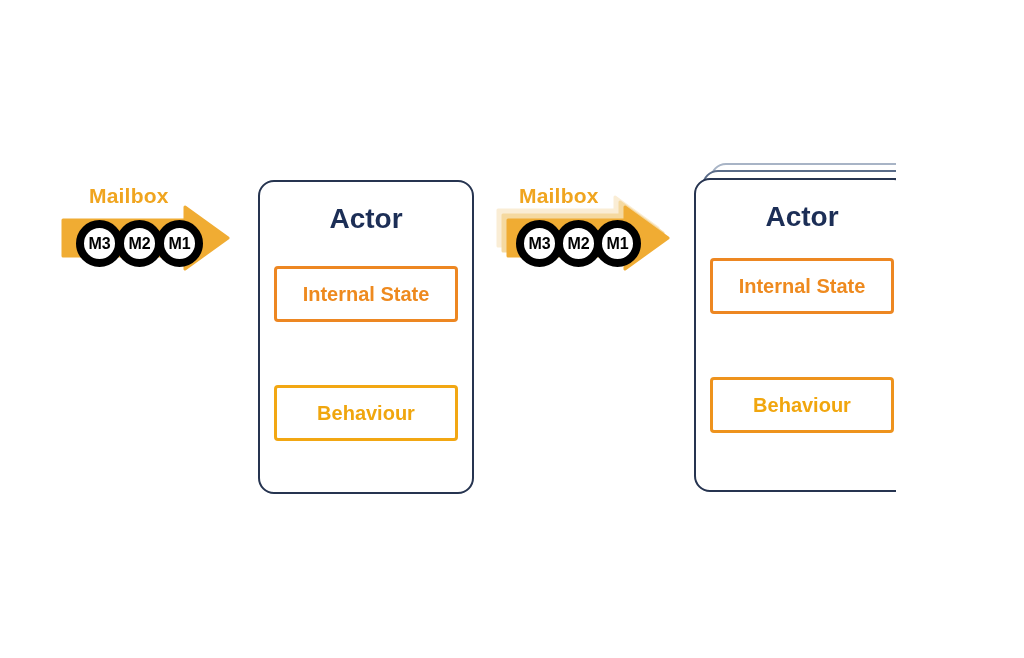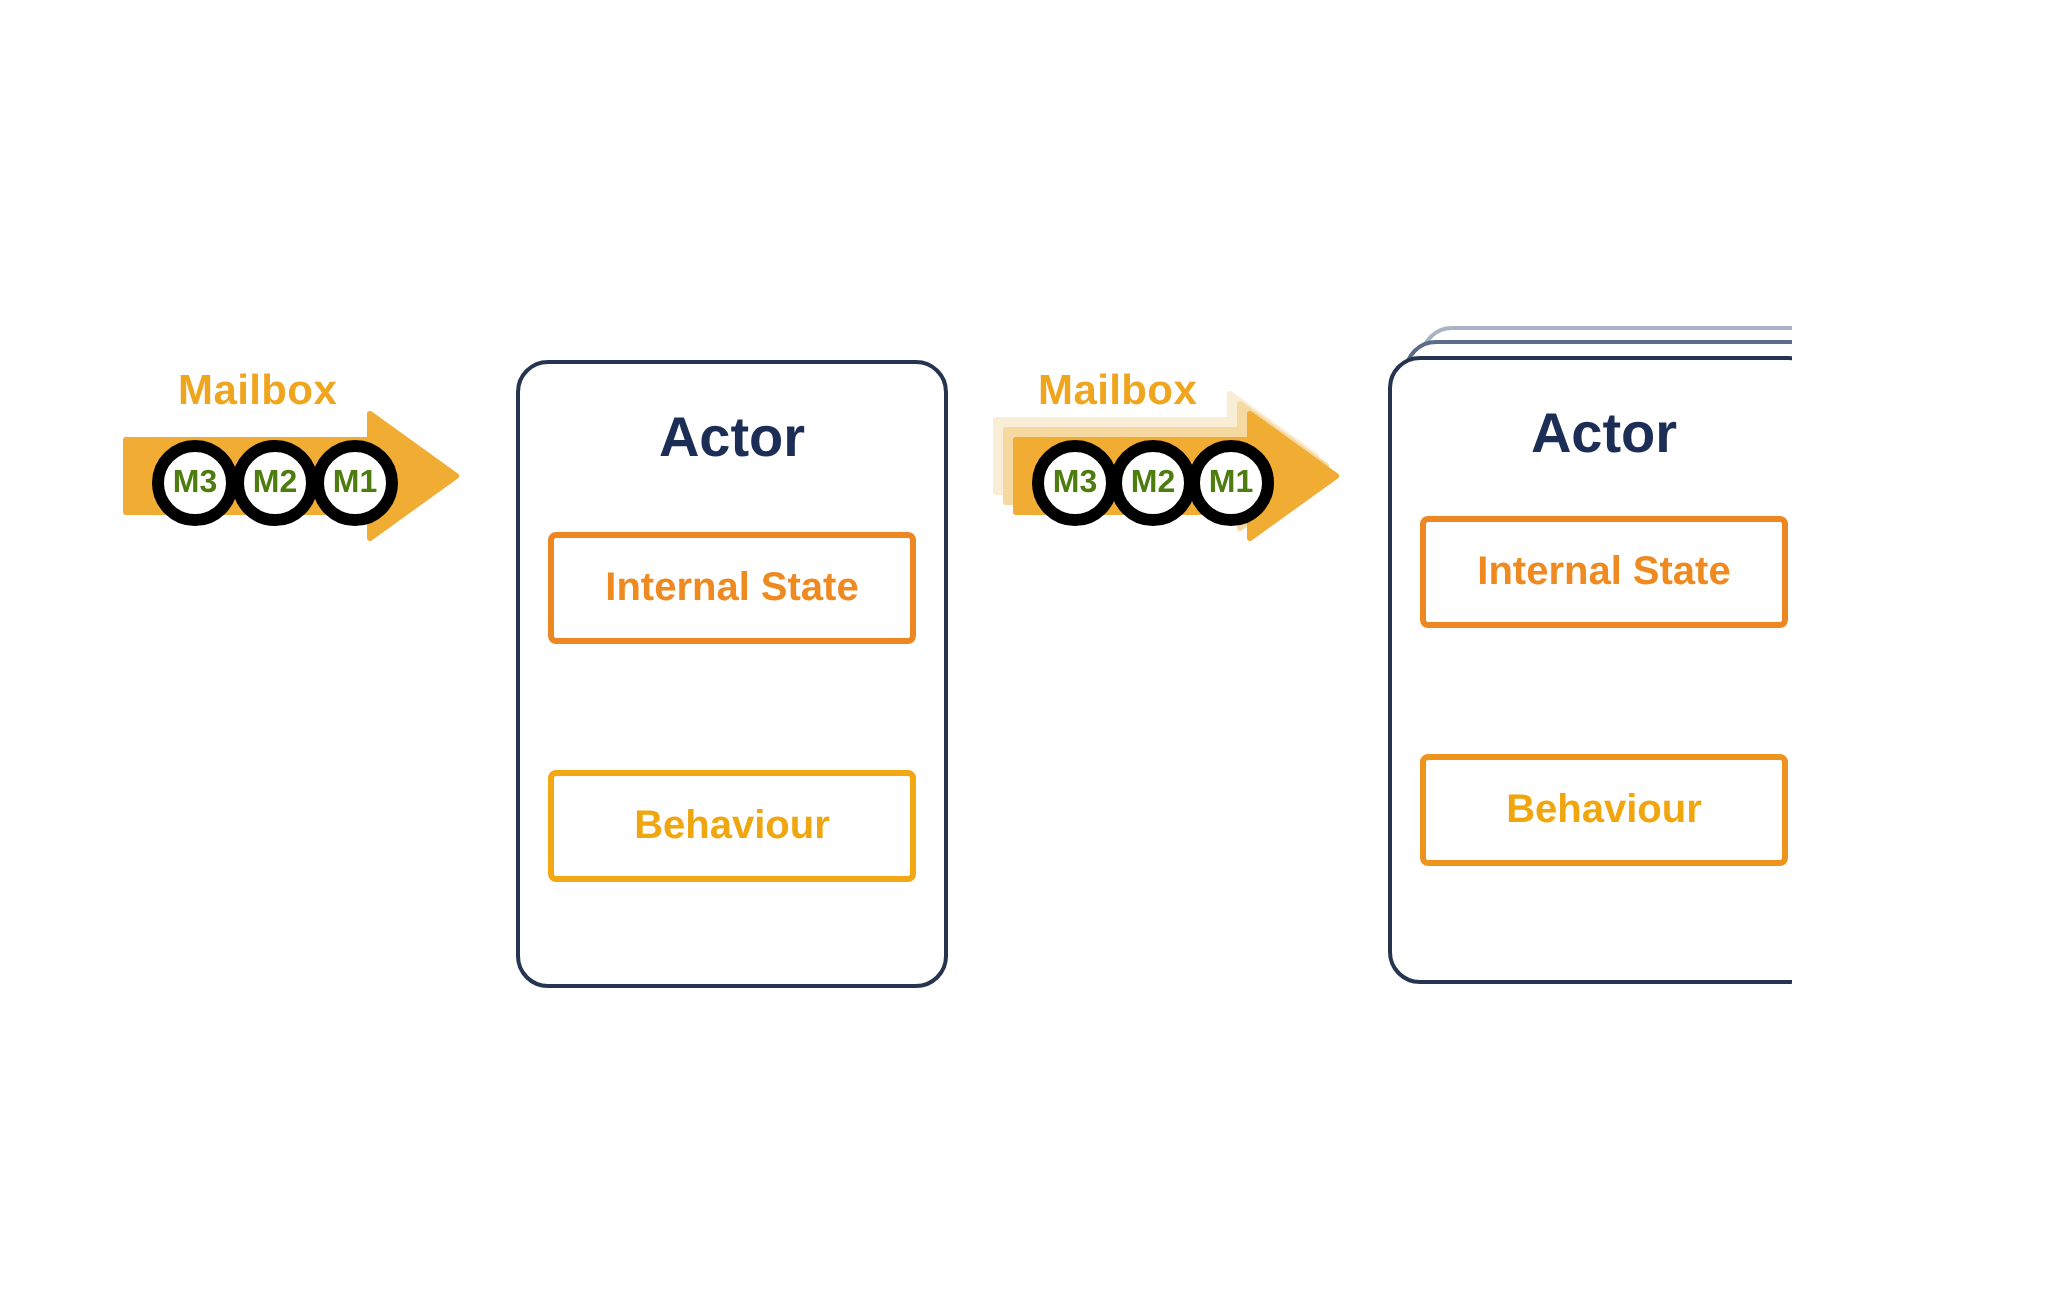--- a/index.html
+++ b/index.html
@@ -5,23 +5,23 @@
   html,body{margin:0;padding:0;background:#ffffff;}
   .canvas{
     position:relative;width:896px;height:658px;background:#ffffff;overflow:hidden;
     font-family:"Liberation Sans",sans-serif;
   }
   .mailbox-label{
     position:absolute;font-size:21px;font-weight:600;color:#F0A51F;letter-spacing:.2px;
   }
   .arrow-svg{position:absolute;}
   .msg-circle{
-    position:absolute;width:31px;height:31px;border:6px solid #000000;border-radius:50%;
+    position:absolute;width:31px;height:31px;border:8px solid #000000;border-radius:50%;
     background:#ffffff;display:flex;align-items:center;justify-content:center;
-    font-size:16px;font-weight:700;color:#4d7c0f;z-index:5;
+    font-size:16px;font-weight:700;color:#000000;z-index:5;
   }
   .actor-card{
     position:absolute;width:212px;height:310px;border:2px solid #263450;border-radius:16px;
     background:#ffffff;box-sizing:content-box;
   }
   .actor-card.back{border-color:#A8B4C6;}
   .actor-card.mid{border-color:#5A6C89;}
   .actor-title{
     position:absolute;left:0;right:0;top:21px;text-align:center;
     font-size:28px;font-weight:600;color:#1C2E56;

